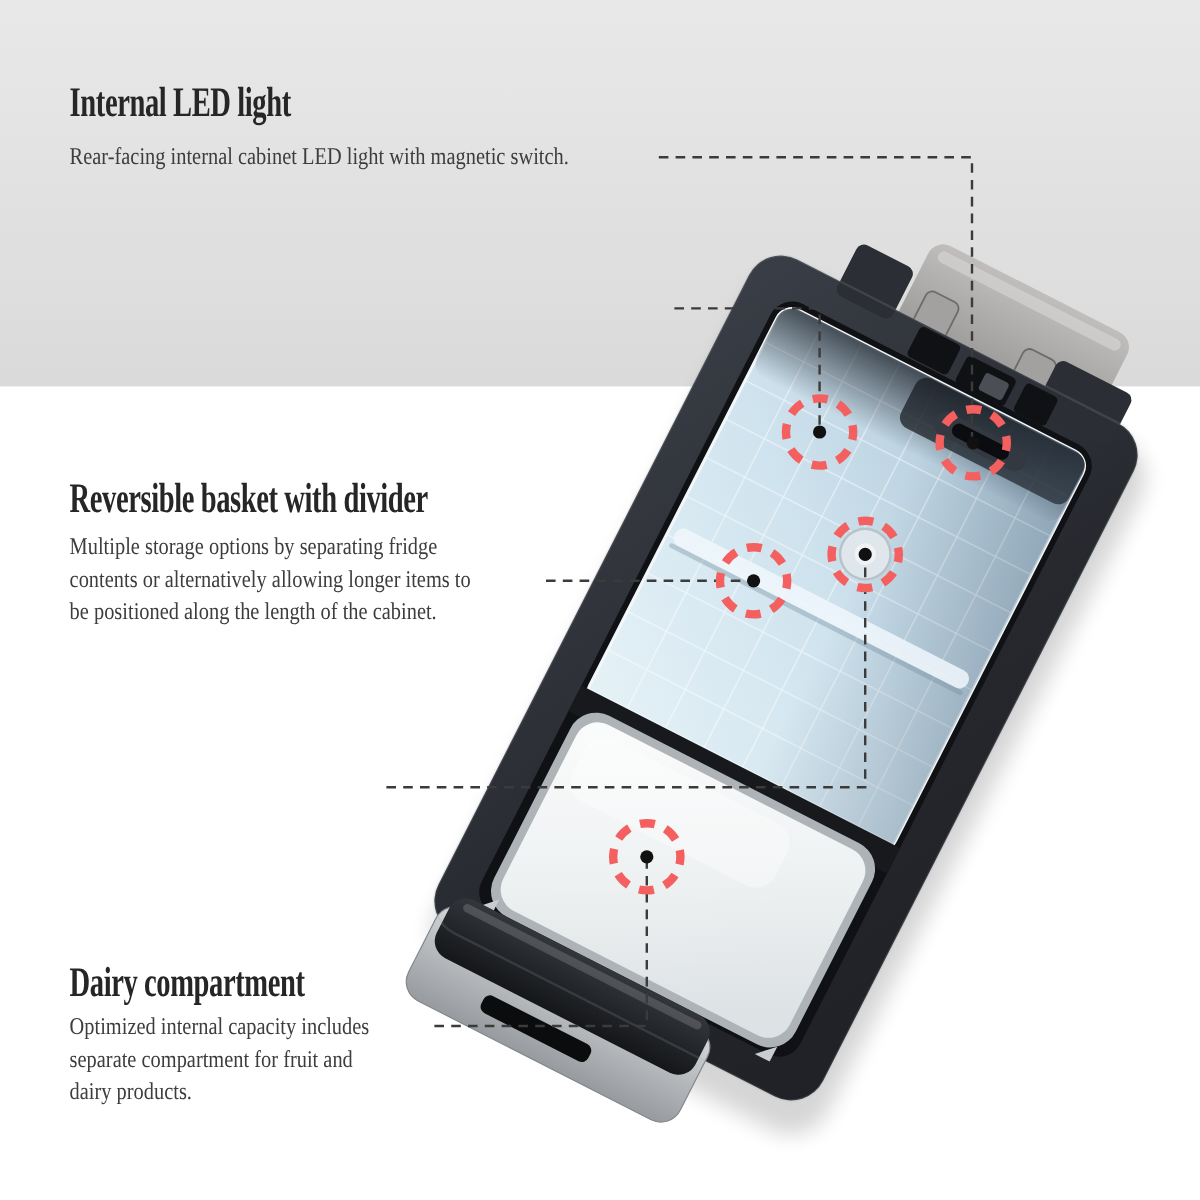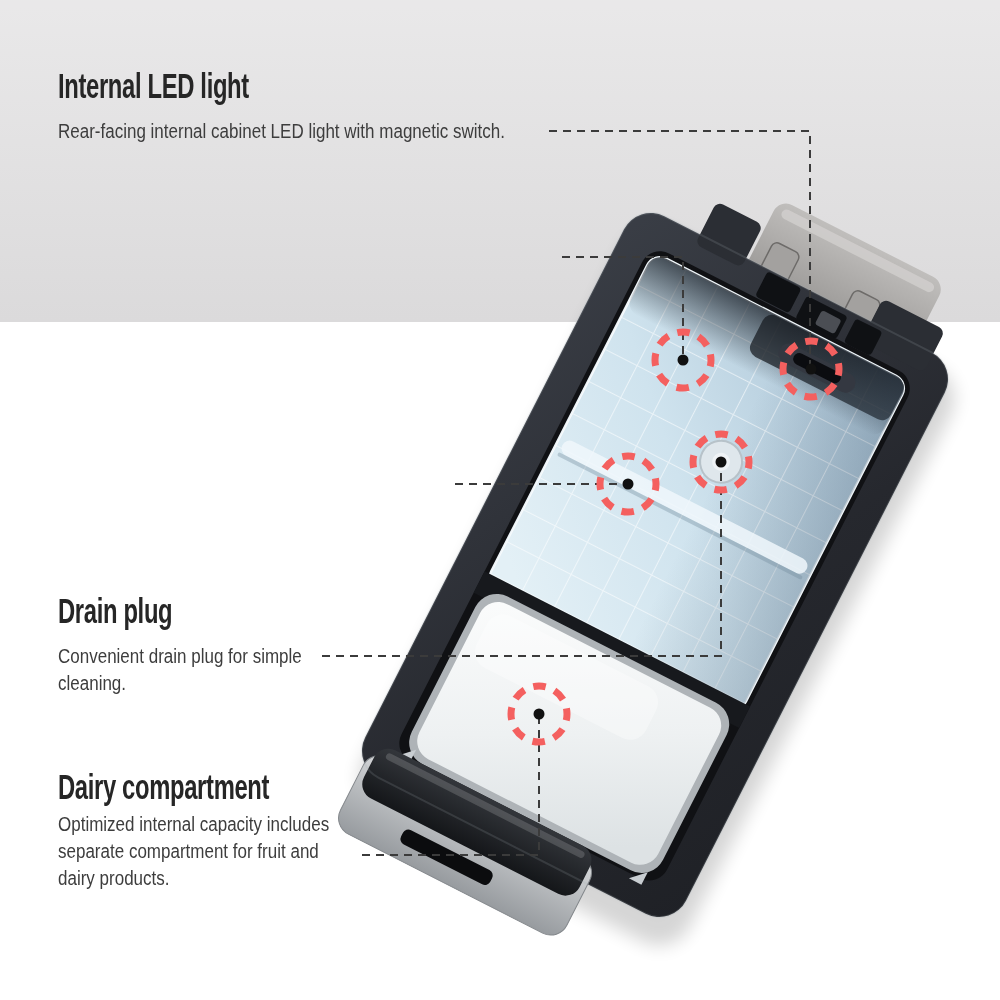--- a/index.html
+++ b/index.html
@@ -1,18 +1,18 @@
 <!DOCTYPE html>
 <html style="--background-band: #e2e1e2; --marker-red: #f4605f; --leader-line: #3b3b3b; --heading-text: #262626; --body-text: #3d3d3d; --product-body: #2b2e34; --basket-blue: #cfe3ee; --dairy-lid-white: #f2f4f5; --hinge-gray: #a3a19f; --handle-silver: #c0c3c6;"><head>
 <meta charset="utf-8">
 <style>
   html,body { margin:0; padding:0; background:#fff; }
   .canvas {
     position:relative; width:1000px; height:1000px; overflow:hidden;
-    background:#ffffff; font-family:Liberation Sans, sans-serif;
+    background:#ffffff; font-family:Liberation Serif, serif;
   }
   .bg-band {
     position:absolute; top:0; left:0; width:1000px; height:322px;
     background: linear-gradient(180deg, rgba(255,255,255,0.25) 0%, rgba(0,0,0,0.03) 100%), var(--background-band, #e2e1e2);
   }
   .overlay { position:absolute; top:0; left:0; }
   .feature { position:absolute; left:58px; }
   .feature-title {
     font-size:35px; font-weight:700; line-height:36px;
     color: var(--heading-text, #262626);
@@ -43,30 +43,31 @@
   <div class="bg-band"></div>
 
   <div class="feature" style="top:68px">
     <div class="feature-title">Internal LED light</div>
     <div class="feature-lines" style="margin-top:14px">
       <div>Rear-facing internal cabinet LED light with magnetic switch.</div>
     </div>
   </div>
 
 
-
-  <div class="feature" style="top:593px">
-    <div class="feature-title">Drain plug</div>
-    <div class="feature-lines" style="margin-top:14px">
-      <div>Convenient drain plug for simple</div>
-      <div>cleaning.</div>
+  <div class="feature" style="top:398px">
+    <div class="feature-title">Reversible basket with divider</div>
+    <div class="feature-lines" style="margin-top:9px">
+      <div>Multiple storage options by separating fridge</div>
+      <div>contents or alternatively allowing longer items to</div>
+      <div>be positioned along the length of the cabinet.</div>
     </div>
   </div>
 
-  <div class="feature" style="top:769px">
+
+  <div class="feature" style="top:801px">
     <div class="feature-title">Dairy compartment</div>
     <div class="feature-lines" style="margin-top:6px">
       <div>Optimized internal capacity includes</div>
       <div>separate compartment for fruit and</div>
       <div>dairy products.</div>
     </div>
   </div>
 
   <svg class="overlay" width="1000" height="1000" viewBox="0 0 1000 1000">
     <defs>

